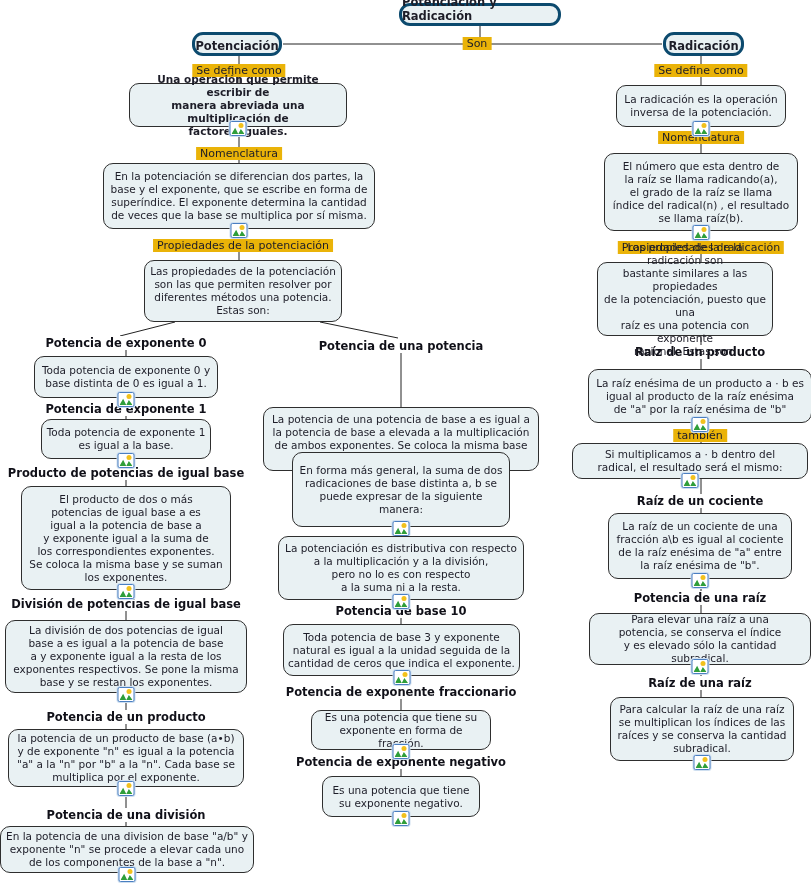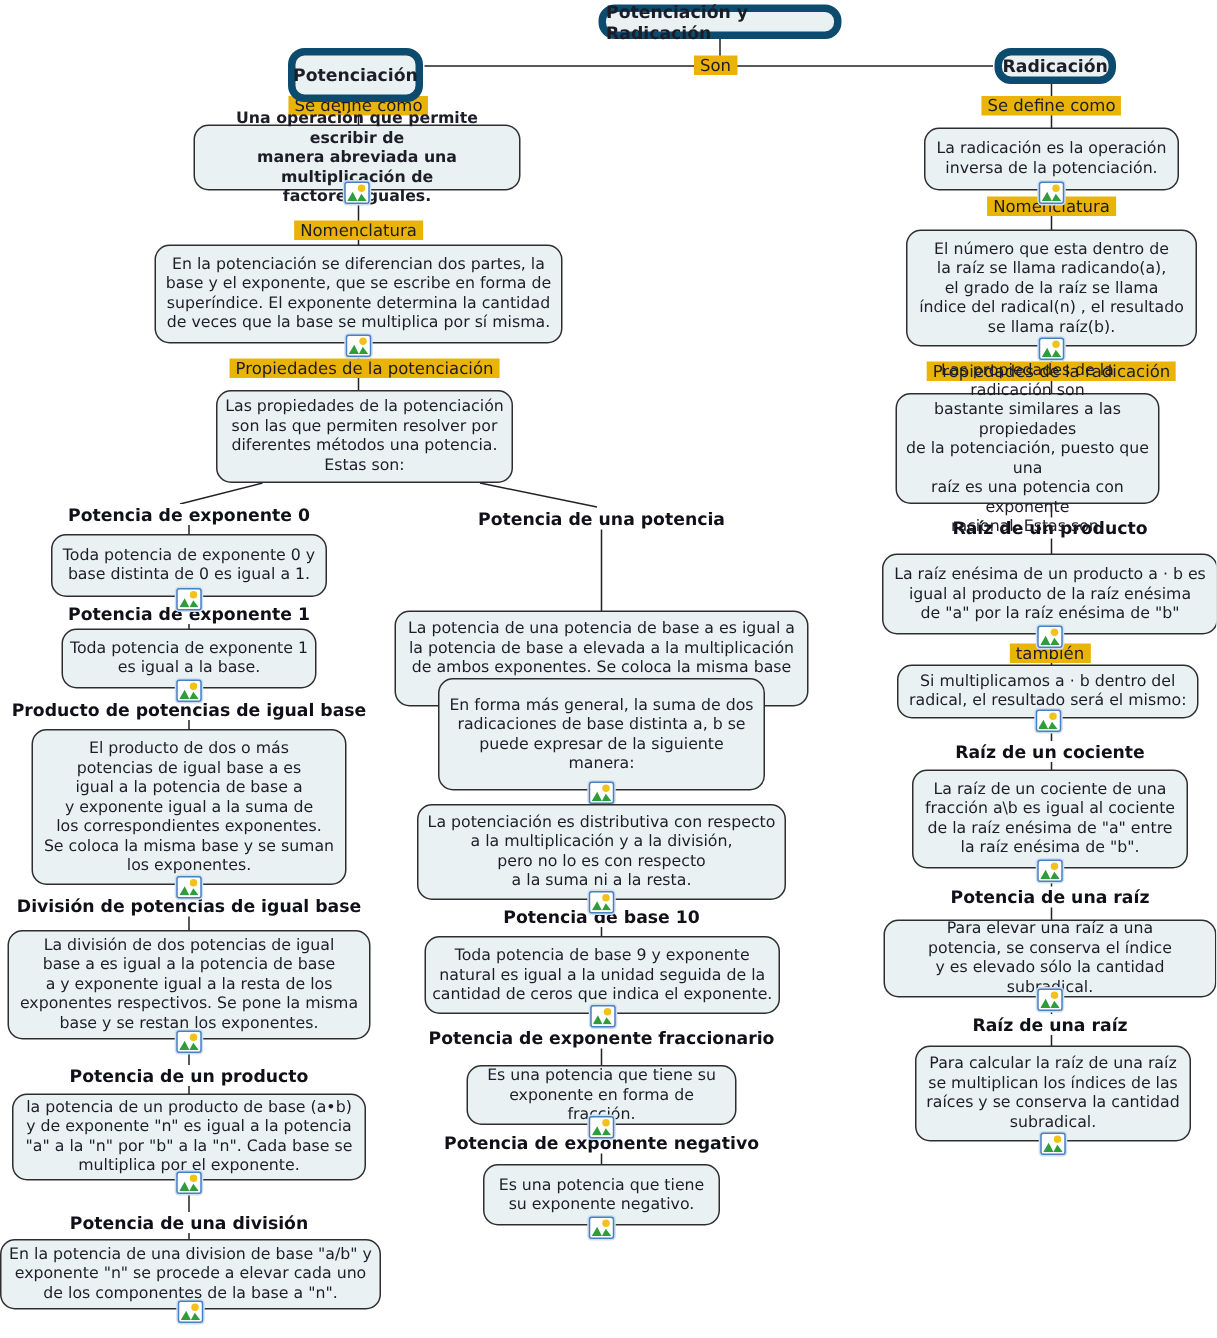--- a/index.html
+++ b/index.html
@@ -3,22 +3,22 @@
 <meta charset="utf-8">
 <style>
   html,body{margin:0;padding:0;background:#fff;}
   #canvas{position:relative;width:811px;height:892px;background:#fff;overflow:hidden;
           font-family:"DejaVu Sans","Liberation Sans",sans-serif;color:#1d1d28;}
   #wires{position:absolute;left:0;top:0;z-index:0;}
   .box{position:absolute;z-index:2;background:#e9f1f3;border:1px solid #2e2e2e;border-radius:10px;
        display:flex;align-items:center;justify-content:center;text-align:center;
        font-size:10.5px;line-height:13px;padding:2px 4px;box-sizing:border-box;}
   .box .bt{white-space:pre-line;}
-  .pill{position:absolute;z-index:2;background:#e9f1f3;border:5px solid #0c4a6e;border-radius:11px;
-        display:flex;align-items:center;justify-content:center;font-weight:bold;font-size:11.5px;box-sizing:border-box;}
+  .pill{position:absolute;z-index:2;background:#e9f1f3;border:3px solid #0c4a6e;border-radius:11px;
+        display:flex;align-items:flex-end;justify-content:center;font-weight:bold;font-size:11.5px;box-sizing:border-box;}
   .col-heading{position:absolute;z-index:1;transform:translateX(-50%);font-weight:bold;font-size:11.5px;
         white-space:nowrap;background:#fff;padding:0 3px;color:#101018;}
   .link-label{position:absolute;z-index:1;transform:translateX(-50%);font-size:11px;
         white-space:nowrap;background:#eab308;padding:0 4px;color:#1d1d28;}
   .res-icon{position:absolute;z-index:3;left:50%;bottom:-10px;transform:translateX(-50%);
         width:15px;height:13px;background:#fff;border:1px solid #4a7fc1;border-radius:2px;
         box-shadow:0 0 0 1px #cfdff0;}
   .res-icon::before{content:"";position:absolute;left:1px;right:1px;bottom:1px;height:7px;background:#2f9e3a;
         clip-path:polygon(0 100%,28% 12%,52% 100%,72% 30%,100% 100%);}
   .res-icon::after{content:"";position:absolute;right:2px;top:1px;width:5px;height:5px;border-radius:50%;background:#f2c11d;}
@@ -38,21 +38,21 @@
       <line x1="401" y1="350" x2="401" y2="813"></line>
       <line x1="175" y1="322" x2="120" y2="336"></line>
       <line x1="320" y1="322" x2="398" y2="338"></line>
     </g>
   </svg>
 
   <div class="pill" style="left:399px;top:3px;width:162px;height:23px;">
     <span>Potenciación y Radicación</span>
   </div>
   <span class="link-label" style="left:477px;top:37px;">Son</span>
-  <div class="pill" style="left:192px;top:32px;width:90px;height:36px;">
+  <div class="pill" style="left:192px;top:32px;width:90px;height:24px;">
     <span>Potenciación</span>
   </div>
   <div class="pill" style="left:663px;top:32px;width:81px;height:24px;">
     <span>Radicación</span>
   </div>
 
   <span class="link-label" style="left:239px;top:64px;">Se define como</span>
   <div class="box" style="left:129px;top:83px;width:218px;height:44px;font-weight:bold;">
     <span class="bt">Una operación que permite escribir de
 manera abreviada una multiplicación de
@@ -141,21 +141,21 @@
   <span class="col-heading" style="left:401px;top:511px;">Propiedad distributiva</span>
   <div class="box" style="left:278px;top:536px;width:246px;height:64px;">
     <span class="bt">La potenciación es distributiva con respecto
 a la multiplicación y a la división,
 pero no lo es con respecto
 a la suma ni a la resta.</span>
     <span class="res-icon"></span>
   </div>
   <span class="col-heading" style="left:401px;top:604px;">Potencia de base 10</span>
   <div class="box" style="left:283px;top:624px;width:237px;height:52px;">
-    <span class="bt">Toda potencia de base 9 y exponente
+    <span class="bt">Toda potencia de base 3 y exponente
 natural es igual a la unidad seguida de la
 cantidad de ceros que indica el exponente.</span>
     <span class="res-icon"></span>
   </div>
   <span class="col-heading" style="left:401px;top:685px;">Potencia de exponente fraccionario</span>
   <div class="box" style="left:311px;top:710px;width:180px;height:40px;">
     <span class="bt">Es una potencia que tiene su
 exponente en forma de fracción.</span>
     <span class="res-icon"></span>
   </div>
@@ -191,21 +191,21 @@
   </div>
 
   <span class="col-heading" style="left:700px;top:345px;">Raíz de un producto</span>
   <div class="box" style="left:588px;top:369px;width:224px;height:54px;">
     <span class="bt">La raíz enésima de un producto a · b es
 igual al producto de la raíz enésima
 de "a" por la raíz enésima de "b"</span>
     <span class="res-icon"></span>
   </div>
   <span class="link-label" style="left:700px;top:429px;">también</span>
-  <div class="box" style="left:598px;top:443px;width:201px;height:36px;">
+  <div class="box" style="left:572px;top:443px;width:236px;height:36px;">
     <span class="bt">Si multiplicamos a · b dentro del
 radical, el resultado será el mismo:</span>
     <span class="res-icon"></span>
   </div>
   <span class="col-heading" style="left:700px;top:494px;">Raíz de un cociente</span>
   <div class="box" style="left:608px;top:513px;width:184px;height:66px;">
     <span class="bt">La raíz de un cociente de una
 fracción a\b es igual al cociente
 de la raíz enésima de "a" entre
 la raíz enésima de "b".</span>

